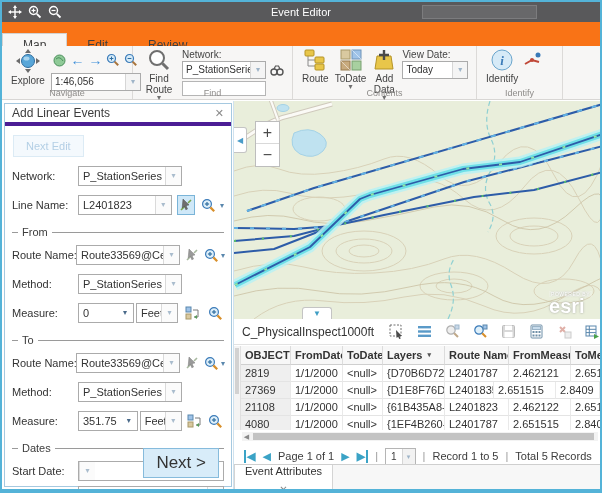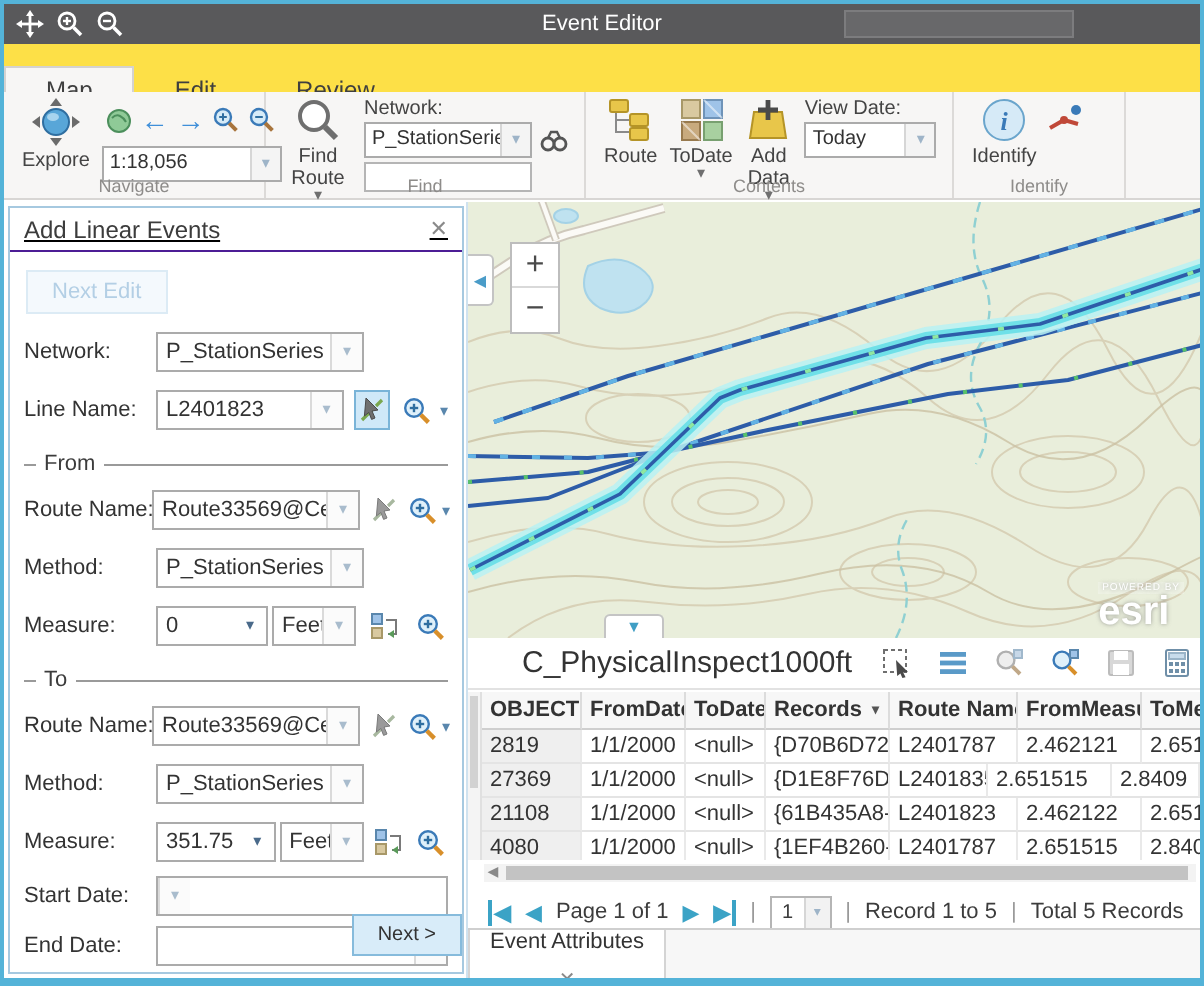--- a/index.html
+++ b/index.html
@@ -6,21 +6,21 @@
   html,body { width:602px; height:493px; font-family:"Liberation Sans", sans-serif; background:#fff; }
   .window { position:relative; width:602px; height:493px; border:2px solid #54b3d8; border-bottom:4px solid #54b3d8; background:#fff; overflow:hidden; }
 
   
   .titlebar { position:absolute; left:0; top:0; right:0; height:20px; background:#59595b; display:flex; align-items:center; color:#fff; }
   .titlebar .tb-icons { display:flex; align-items:center; gap:6px; padding-left:6px; }
   .titlebar .title { position:absolute; left:0; right:0; text-align:center; font-size:11px; color:#fff; }
   .tb-box { position:absolute; left:420px; top:3px; width:115px; height:14px; background:#68686a; border:1px solid #7c7c7e; }
 
   
-  .tabrow { position:absolute; left:0; top:20px; right:0; height:36px; background:#fde047; display:flex; align-items:flex-end; border-bottom:1px solid #e0dfde; }
+  .tabrow { position:absolute; left:0; top:20px; right:0; height:36px; background:#f97316; display:flex; align-items:flex-end; border-bottom:1px solid #e0dfde; }
   .tab { padding:4px 20px 5px; font-size:12px; color:#3f3f3f; cursor:default; }
   .tab.active { background:#f7f6f5; border:1px solid #d4d2d0; border-bottom:none; }
 
   
   .ribbon { position:absolute; left:0; top:44px; right:0; height:54px; background:#f7f6f5; display:flex; border-bottom:1px solid #d8d6d4; }
   .rgroup { position:relative; height:100%; border-right:1px solid #dcdad8; padding:2px 6px 12px; display:flex; align-items:flex-start; }
   .rgroup .glabel { position:absolute; bottom:1px; left:0; right:0; text-align:center; font-size:9px; color:#8e8c8a; }
   .rcol { display:flex; flex-direction:column; align-items:center; margin:0 3px; }
   .rlabel { font-size:10px; color:#444; margin-top:1px; text-align:center; line-height:11px; }
   .smallicons { display:flex; align-items:center; gap:4px; height:18px; }
@@ -29,57 +29,57 @@
   .combo .val { flex:1; font-size:10px; color:#333; padding:2px 3px; overflow:hidden; white-space:nowrap; }
   .combo .arrow { width:15px; background:#f4f4f4; border-left:1px solid #d6d6d6; color:#9eb4c8; font-size:8px; text-align:center; line-height:16px; }
   .minipt { font-size:8px; color:#6f6f6f; line-height:6px; }
   .emptybox { width:84px; height:15px; border:1px solid #b5b5b5; background:#fff; margin-top:2px; font-size:10px; }
 
   
   .content { position:absolute; left:0; top:99px; right:0; bottom:0; background:#fff; }
 
   
   .panel { position:absolute; left:2px; top:2px; width:228px; bottom:2px; border:1px solid #a6c9e0; background:#fff; }
-  .panel-h { height:22px; display:flex; align-items:center; justify-content:space-between; padding:0 7px; border-bottom:1px solid #4c1d95;text-decoration:underline; }
+  .panel-h { height:22px; display:flex; align-items:center; justify-content:space-between; padding:0 7px; border-bottom:4px solid #4c1d95; }
   .panel-h .pt { font-size:12px; color:#3c3c3c; }
   .panel-h .x { font-size:11px; color:#8a8a8a; cursor:default; }
   .editbtns { display:flex; gap:8px; padding:9px 8px 0; }
   .btn-newedit { background:#d8eaf7; border:1px solid #6ea9d1; padding:4px 12px; font-size:11px; color:#333; }
   .btn-nextedit { background:#f4f9fd; border:1px solid #dcebf5; padding:4px 12px; font-size:11px; color:#b3cfe5; }
   .frow { display:flex; align-items:center; padding:0 7px; margin-top:9px; }
   .flabel { flex:0 0 66px; font-size:11px; color:#333; }
   .pcombo { display:flex; border:1px solid #ababab; background:#fff; height:20px; }
   .pcombo .val { font-size:11px; color:#333; padding:3px 4px; overflow:hidden; white-space:nowrap; flex:1; }
   .pcombo .arrow { width:16px; background:#fbfbfb; border-left:1px solid #dadada; color:#a9bccd; font-size:8px; text-align:center; line-height:18px; }
   .w100 { width:104px; } .w62 { width:62px; } .w44 { width:42px; margin-left:2px; } .w150 { width:146px; }
   .itool { width:20px; height:20px; margin-left:5px; display:flex; align-items:center; justify-content:center; }
   .itool.active { background:#cfe8f8; border:1px solid #7ab4d8; }
   .ddsmall { font-size:8px; color:#5a87ad; margin-left:2px; }
   .sect { display:flex; align-items:center; margin:11px 7px 0; font-size:11px; color:#3c3c3c; }
   .sect::before { content:""; width:6px; border-top:1px solid #9a9a9a; margin-right:4px; }
   .sect::after { content:""; flex:1; border-top:1px solid #9a9a9a; margin-left:4px; }
-  .nextbtn { position:absolute; right:0; bottom:8px; background:#d8ecf9; border:1px solid #86bbdc; padding:4px 12px; font-size:10px; color:#333; }
+  .nextbtn { position:absolute; right:12px; bottom:8px; background:#d8ecf9; border:1px solid #86bbdc; padding:4px 12px; font-size:17px; color:#333; }
 
   
   .rightcol { position:absolute; left:231px; top:0; right:0; bottom:0; border-left:1px solid #cfe2ef; }
   .map { position:absolute; left:0; top:0; right:0; height:218px; background:#e9eedb; overflow:hidden; }
   .map svg { display:block; }
   .map-collapse { position:absolute; left:0; top:26px; width:13px; height:26px; background:#fff; border:1px solid #c4c4c4; border-left:none; border-radius:0 3px 3px 0; color:#4a9cc8; font-size:8px; display:flex; align-items:center; justify-content:center; }
   .zoomctl { position:absolute; left:21px; top:20px; width:25px; border:1px solid #bdbdbd; background:#fff; }
   .zoomctl div { height:22px; text-align:center; font-size:16px; color:#4a4a4a; line-height:21px; }
   .zoomctl div:first-child { border-bottom:1px solid #d9d9d9; }
   .map-dd { position:absolute; left:68px; bottom:0; width:30px; height:12px; background:#fff; border:1px solid #c4c4c4; border-bottom:none; border-radius:3px 3px 0 0; color:#3f9ec4; font-size:8px; text-align:center; line-height:12px; }
   .esri { position:absolute; right:8px; bottom:4px; text-align:left; color:#fff; text-shadow:0 0 2px rgba(120,120,120,.7); }
   .esri .pb { font-size:5px; letter-spacing:.5px; background:rgba(255,255,255,.25); padding:0 2px; }
   .esri .eb { font-size:20px; font-weight:bold; line-height:18px; }
 
   
   .tablepanel { position:absolute; left:0; top:218px; right:0; bottom:25px; background:#fff; }
   .ttoolbar { height:26px; display:flex; align-items:center; gap:13px; padding:0 4px 0 8px; border-bottom:1px solid #e2e2e2; }
-  .ttitle { font-size:15px; color:#333; margin-right:2px; white-space:nowrap;margin-left:19px; }
+  .ttitle { font-size:12px; color:#333; margin-right:2px; white-space:nowrap; }
   .ticon { width:15px; height:15px; flex:0 0 auto; }
   .tgrid { position:absolute; left:0; top:27px; right:0; height:84px; display:flex; }
   .vscroll { width:7px; background:#f4f4f4; border-right:1px solid #e0e0e0; position:relative; }
   .vscroll .thumb { position:absolute; left:1px; right:1px; top:2px; height:46px; background:#d2d2d2; }
   .gridwrap { flex:1; overflow:hidden; }
   .thr, .tr { display:flex; }
   .th { font-size:11px; font-weight:bold; color:#333; padding:3px 4px; border-right:1px solid #dcdcdc; border-bottom:1px solid #cfcfcf; background:#f7f7f7; white-space:nowrap; overflow:hidden; display:flex; align-items:center; gap:5px; flex:0 0 auto; }
   .th .sort { font-size:7px; color:#555; }
   .td { font-size:11px; color:#333; padding:2px 4px; border-right:1px solid #e9e9e9; border-bottom:1px solid #e4e4e4; white-space:nowrap; overflow:hidden; background:#fff; flex:0 0 auto; }
   .td.first { background:#efefef; }
@@ -172,21 +172,21 @@
               <line x1="5.5" y1="3.6" x2="5.5" y2="7.4" stroke="#2f6ea0"></line>
               <line x1="8.6" y1="8.6" x2="12.2" y2="12.2" stroke="#a8743c" stroke-width="2"></line>
             </svg>
           <svg class="ic" width="14" height="14" viewBox="0 0 14 14">
               <circle cx="5.5" cy="5.5" r="4" fill="#d6ebf8" stroke="#3a7ab8" stroke-width="1.2"></circle>
               <line x1="3.6" y1="5.5" x2="7.4" y2="5.5" stroke="#2f6ea0"></line>
               <line x1="8.6" y1="8.6" x2="12.2" y2="12.2" stroke="#a8743c" stroke-width="2"></line>
             </svg>
         </div>
         <div class="combo" style="width:90px; margin-top:4px;">
-          <span class="val">1:18,056</span>
+          <span class="val">1:46,056</span>
           <span class="arrow">▾</span>
         </div>
       </div>
       <div class="glabel">Navigate</div>
     </div>
 
     <div class="rgroup" style="width:160px;">
       <div class="rcol">
         <svg class="ic" width="24" height="24" viewBox="0 0 24 24">
             <circle cx="10" cy="10" r="7" fill="#fff" stroke="#6f6f6f" stroke-width="2"></circle>
@@ -430,20 +430,21 @@
         <span class="itool">
           <svg class="ic" width="15" height="15" viewBox="0 0 15 15">
               <circle cx="6" cy="6" r="4.4" fill="#dff0fa" stroke="#3a7ab8" stroke-width="1.2"></circle>
               <line x1="3.9" y1="6" x2="8.1" y2="6" stroke="#2f6ea0" stroke-width="1.2"></line>
               <line x1="6" y1="3.9" x2="6" y2="8.1" stroke="#2f6ea0" stroke-width="1.2"></line>
               <line x1="9.4" y1="9.4" x2="13.2" y2="13.2" stroke="#d88f2a" stroke-width="2.2"></line>
             </svg>
         </span>
       </div>
 
+      <div class="sect">Dates</div>
 
       <div class="frow" style="margin-top:7px;">
         <span class="flabel">Start Date:</span>
         <div class="pcombo w150">
           <span class="arrow">▾</span>
         </div>
       </div>
       <div class="frow" style="margin-top:5px;">
         <span class="flabel">End Date:</span>
         <div class="pcombo w150">
@@ -585,21 +586,21 @@
                 <div class="th" style="width: 50px;">
                   <span>OBJECTID</span>
                 </div>
                 <div class="th" style="width: 52px;">
                   <span>FromDate</span>
                 </div>
                 <div class="th" style="width: 40px;">
                   <span>ToDate</span>
                 </div>
                 <div class="th" style="width: 62px;">
-                  <span>Records</span>
+                  <span>Layers</span>
                   <span class="sort">▾</span>
                 </div>
                 <div class="th" style="width: 64px;">
                   <span>Route Name</span>
                 </div>
                 <div class="th" style="width: 62px;">
                   <span>FromMeasure</span>
                 </div>
                 <div class="th" style="width: 44px;">
                   <span>ToMeasure</span>

